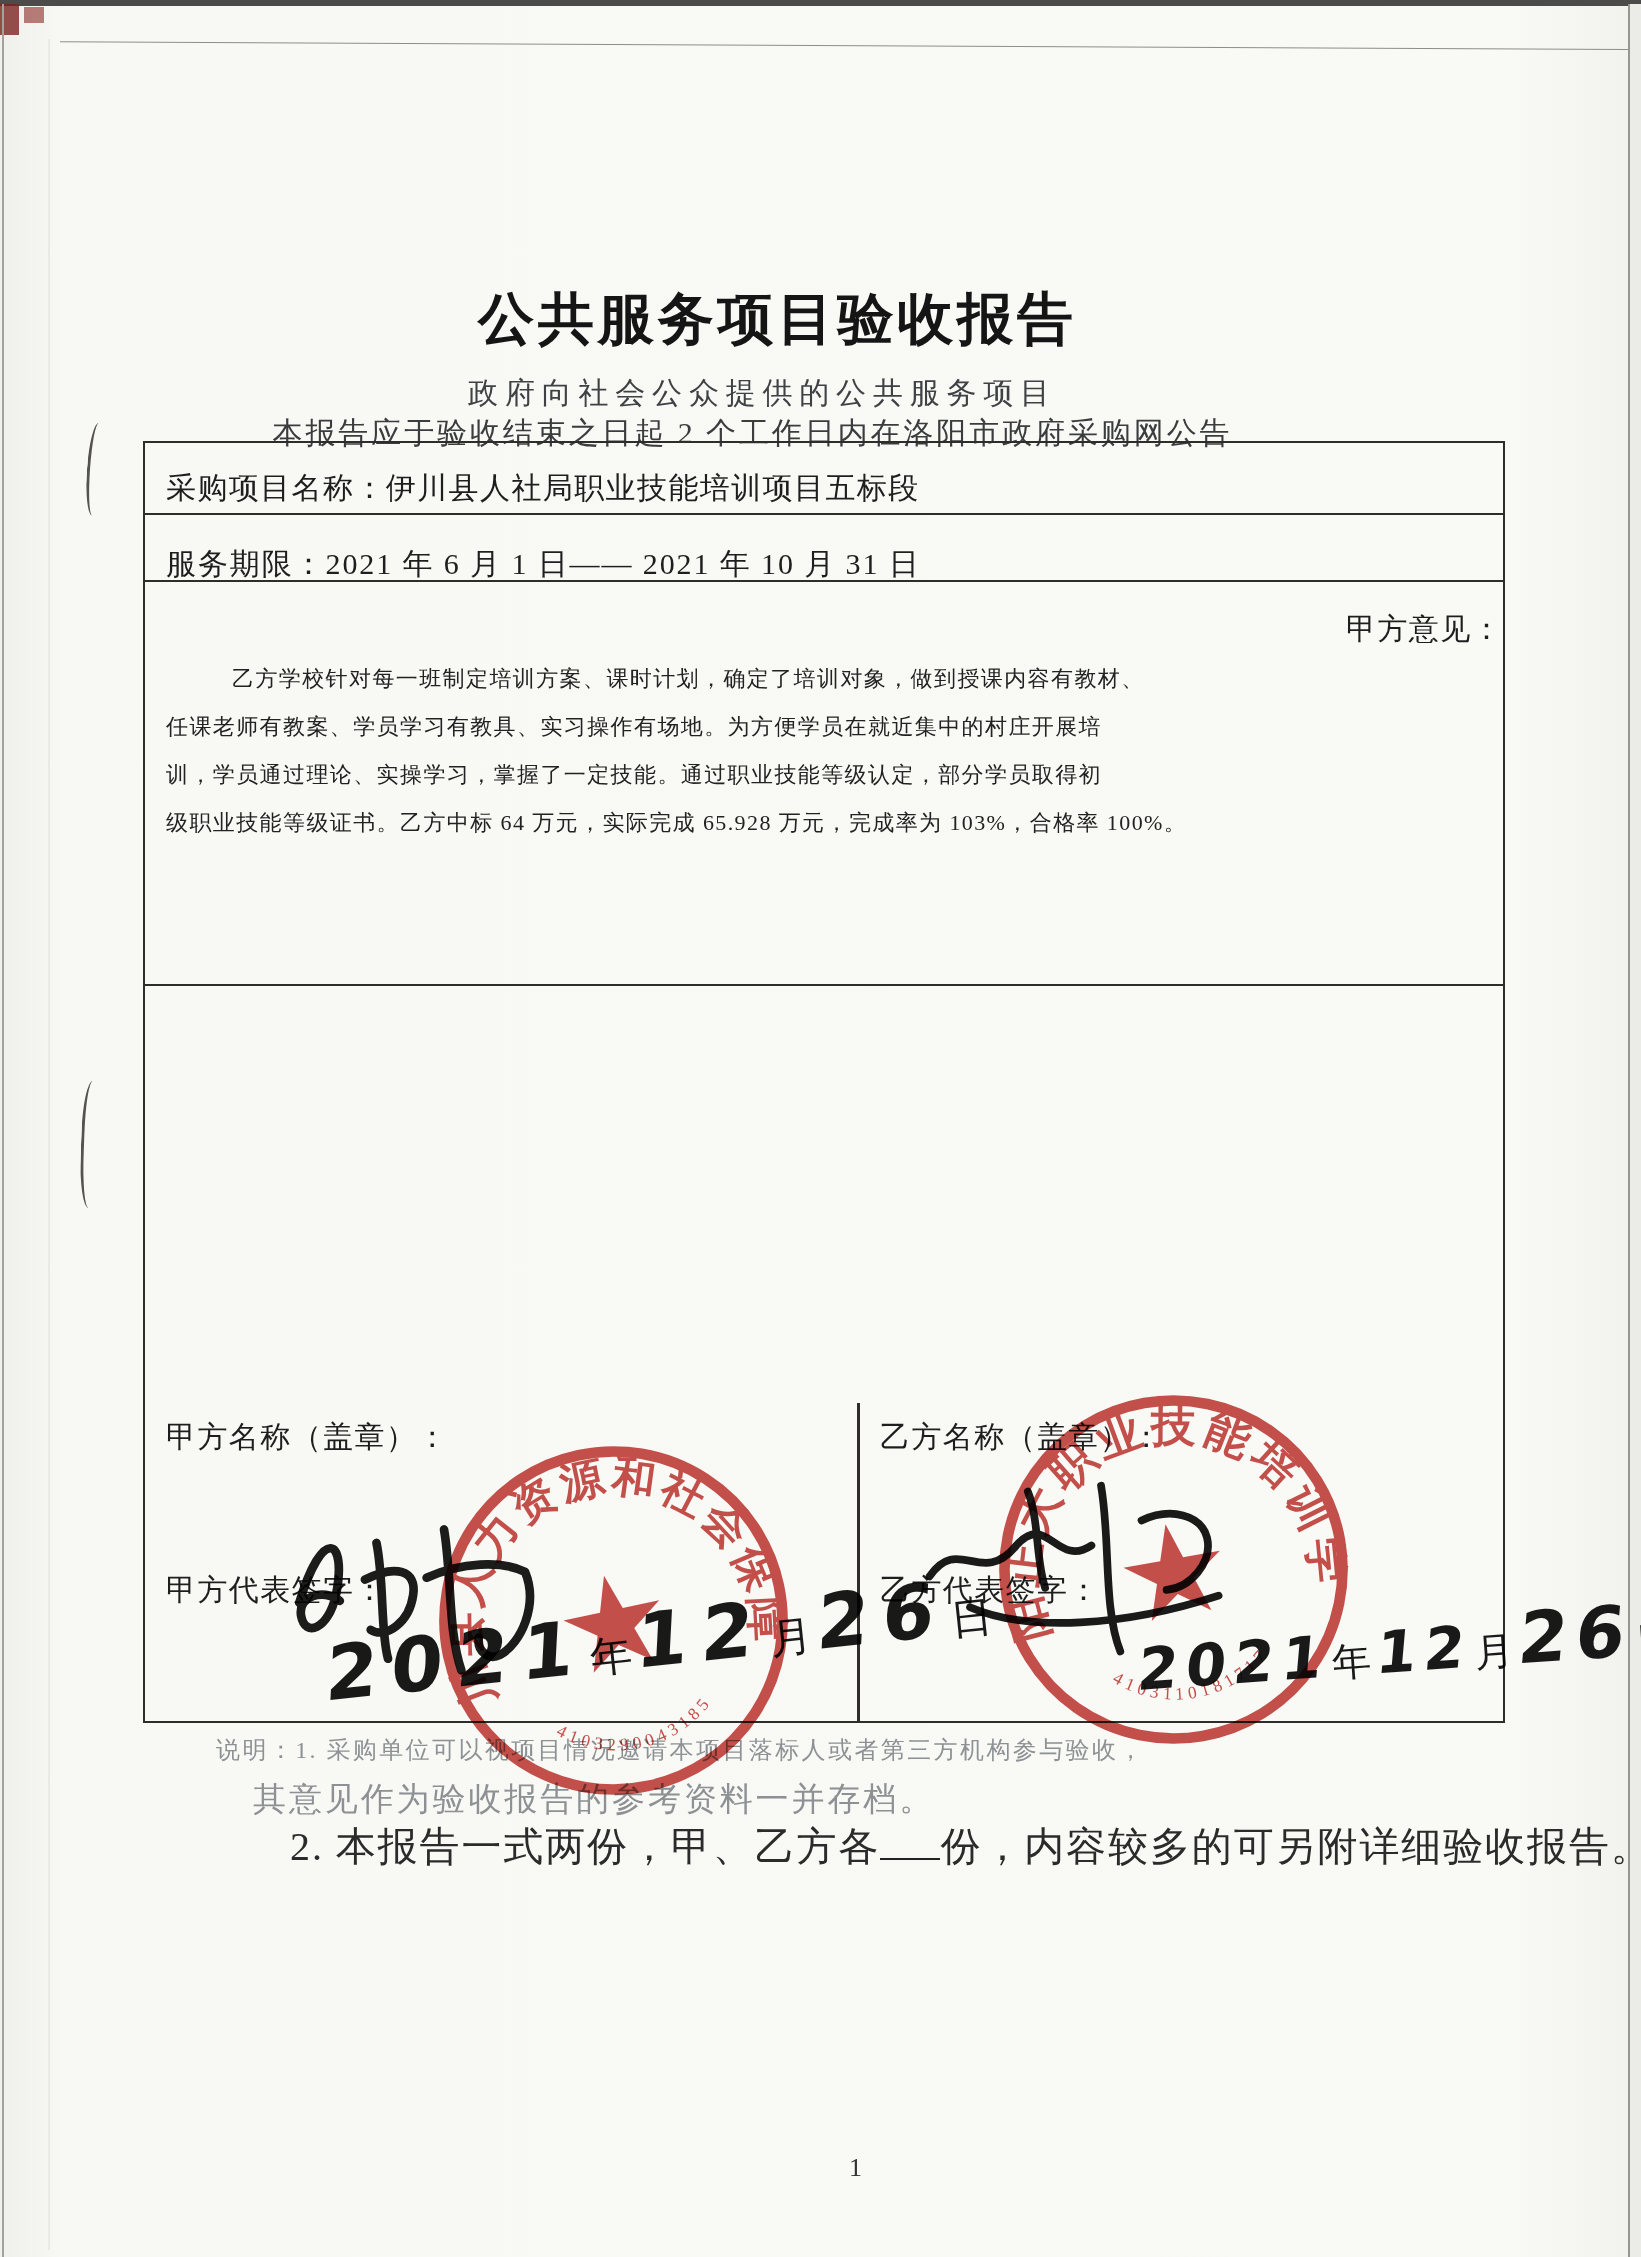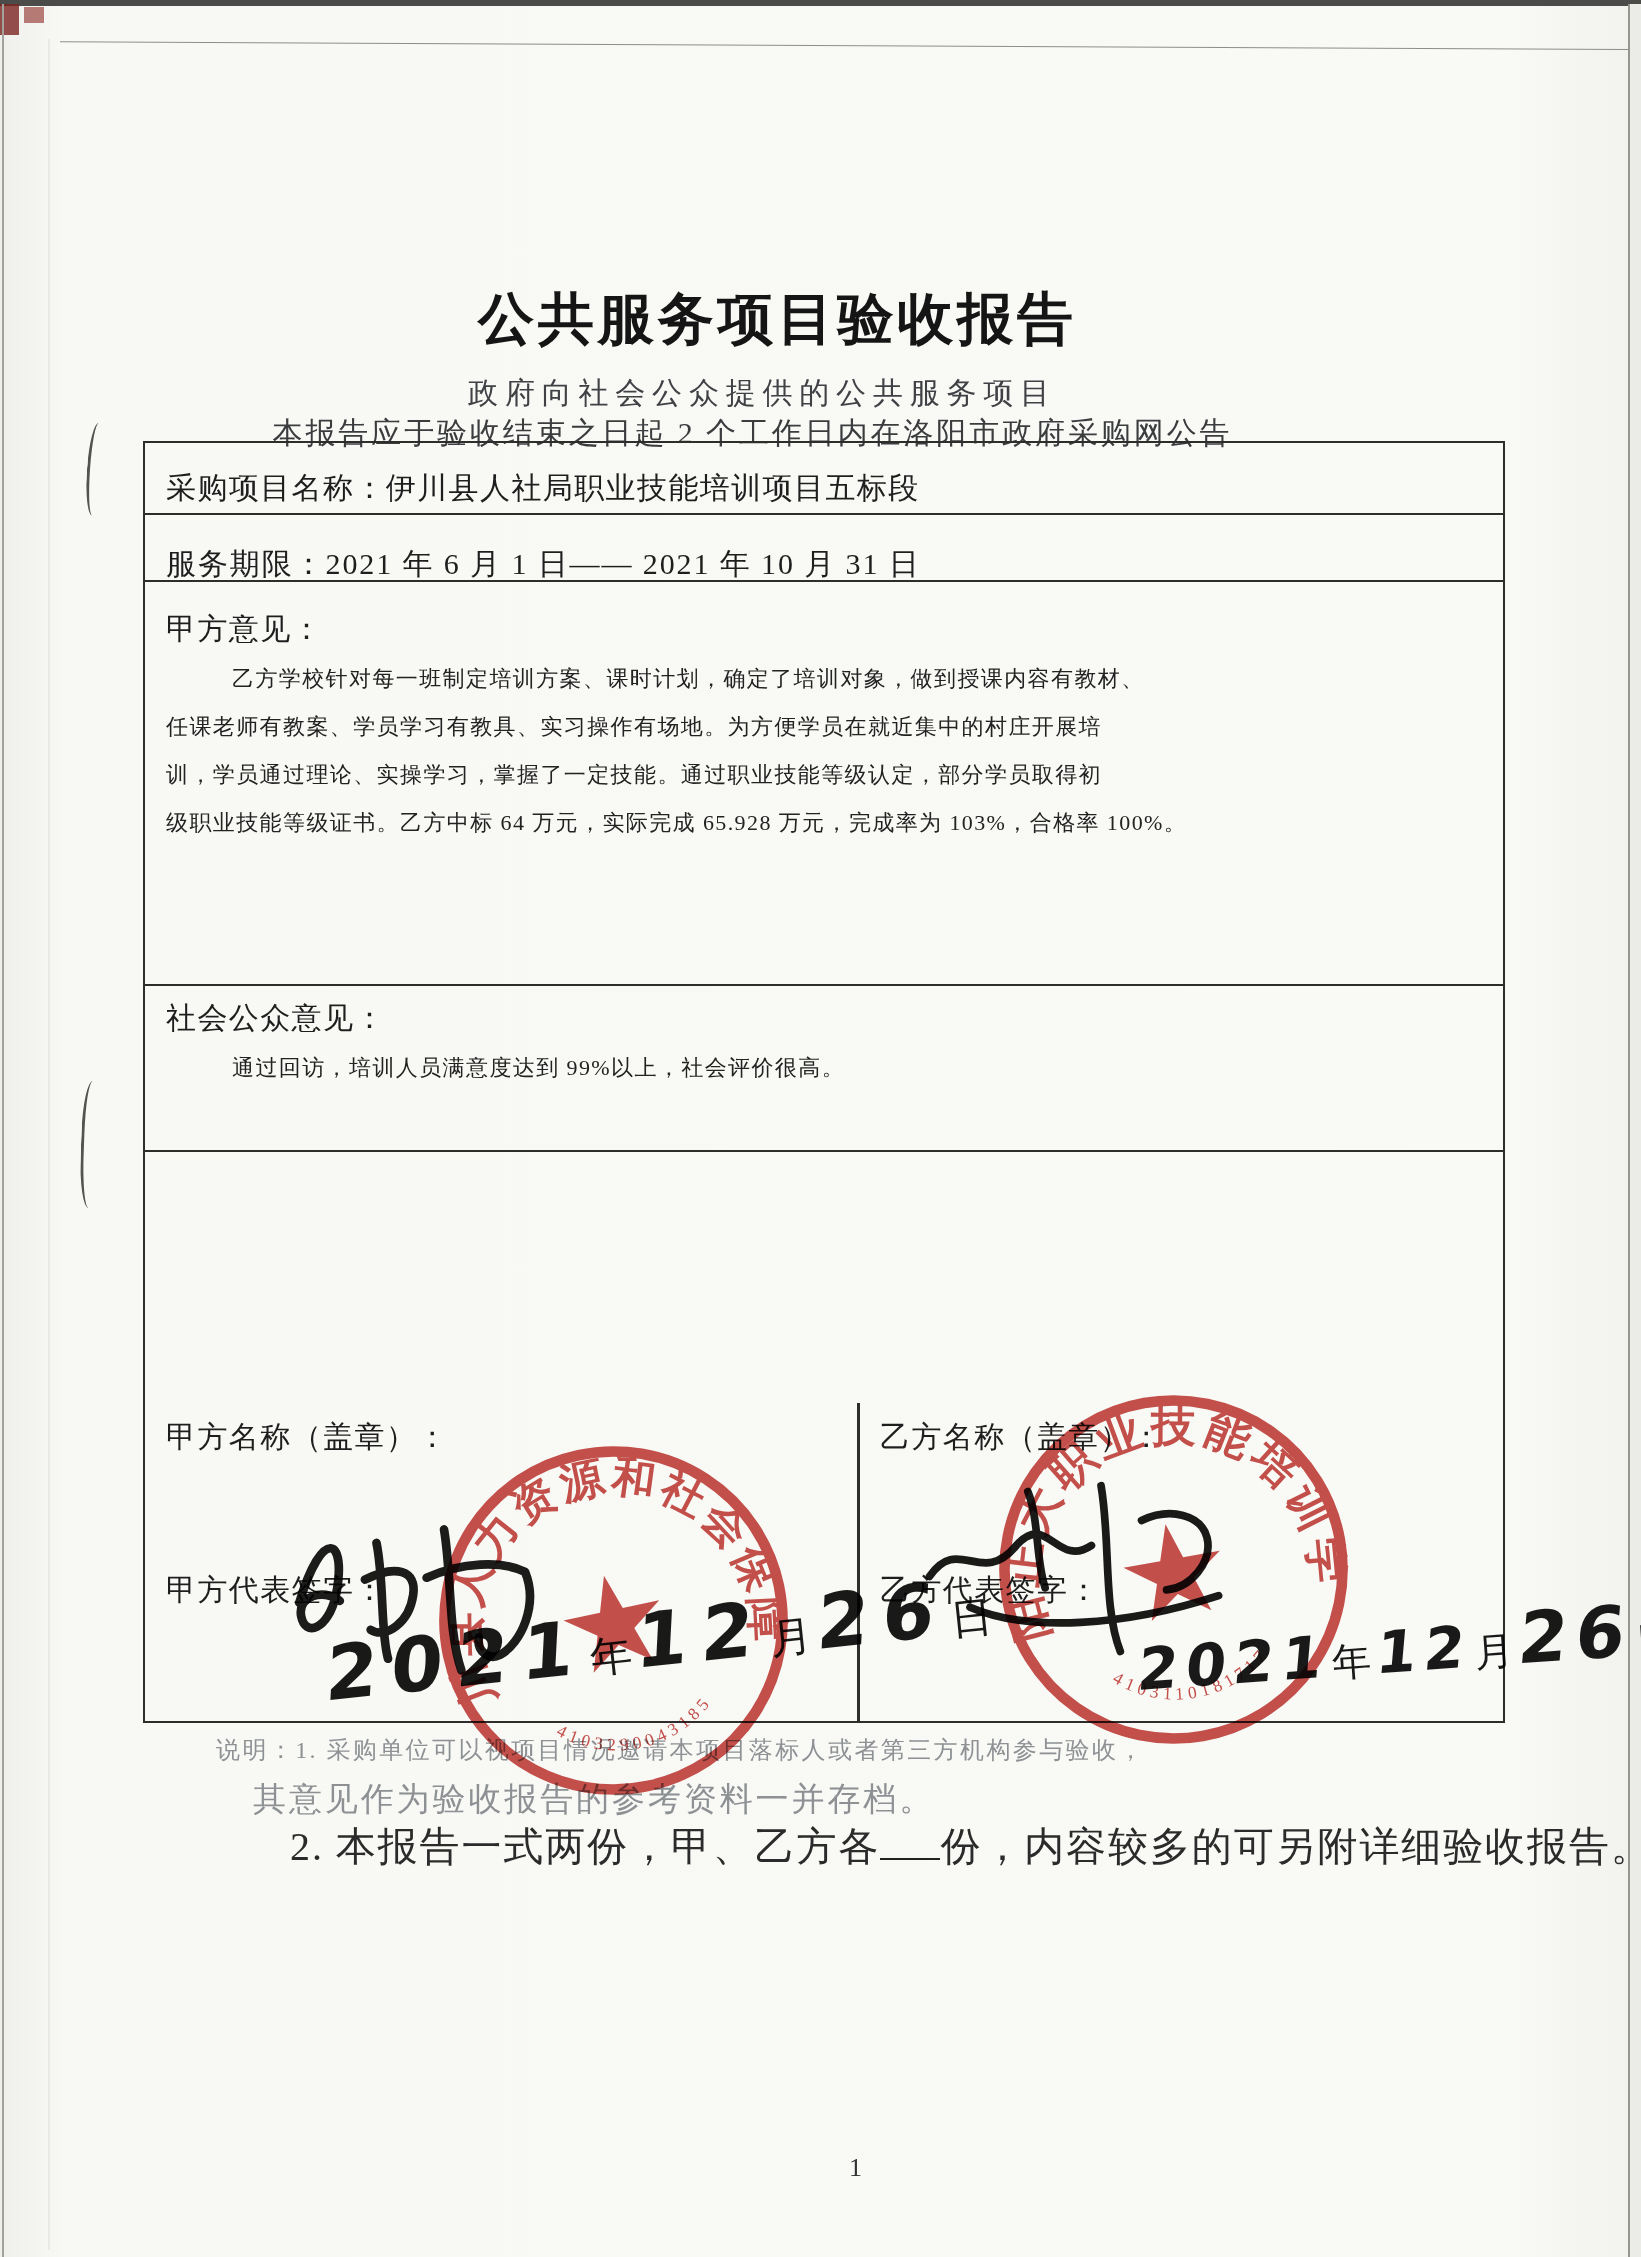--- a/index.html
+++ b/index.html
@@ -34,21 +34,21 @@
   .trow{position:absolute;left:0;width:1358px;box-sizing:border-box;border-bottom:2.9px solid #2e2d2b;}
   .r1{top:0;height:72px;}
   .r2{top:74px;height:65px;}
   .r3{top:154px;height:389px;}
   .r4{top:543px;height:166px;}
   .r5{top:709px;height:251px;}
   .r6{top:960px;height:319px;border-bottom:none;}
   .cell-line{font-size:30px;letter-spacing:1.4px;white-space:nowrap;}
   .r1 .cell-line{padding:25px 0 0 21px;}
   .r2 .cell-line{padding:27px 0 0 21px;letter-spacing:1.9px;}
-  .label-line{padding:11.6px 0 0 21px;font-size:30px;letter-spacing:1.4px;}
+  .label-line{padding:11.6px 0 0 21px;font-size:30px;letter-spacing:1.4px;text-align:right;}
   .para{padding:5.8px 17.4px 0 21px;font-size:22px;letter-spacing:1.4px;line-height:48px;color:#222;}
   .para .pline{white-space:nowrap;}
   .para .indent{padding-left:66px;}
   .vsplit{position:absolute;left:712px;top:0;width:2.9px;height:319px;background:#2e2d2b;}
   .cell-a,.cell-b{position:absolute;top:0;height:319px;}
   .cell-a{left:0;width:712px;}
   .cell-b{left:714px;width:644px;}
   .name-label{padding:13.5px 0 0 21px;font-size:30px;letter-spacing:1.4px;white-space:nowrap;}
   .sign-label{padding:112px 0 0 21px;font-size:30px;letter-spacing:1.4px;white-space:nowrap;}
 
@@ -112,26 +112,20 @@
   <div class="trow r3">
     <div class="label-line">甲方意见：</div>
     <div class="para">
       <div class="pline indent">乙方学校针对每一班制定培训方案、课时计划，确定了培训对象，做到授课内容有教材、</div>
       <div class="pline">任课老师有教案、学员学习有教具、实习操作有场地。为方便学员在就近集中的村庄开展培</div>
       <div class="pline">训，学员通过理论、实操学习，掌握了一定技能。通过职业技能等级认定，部分学员取得初</div>
       <div class="pline">级职业技能等级证书。乙方中标 64 万元，实际完成 65.928 万元，完成率为 103%，合格率 100%。</div>
     </div>
   </div>
 
-  <div class="trow r4">
-    <div class="label-line">社会公众意见：</div>
-    <div class="para">
-        <div class="pline indent">通过回访，培训人员满意度达到 99%以上，社会评价很高。</div>
-      </div>
-  </div>
 
 
   <div class="trow r6">
     <div class="vsplit"></div>
     <div class="cell-a">
       <div class="name-label">甲方名称（盖章）：</div>
       <div class="sign-label">甲方代表签字：</div>
     </div>
     <div class="cell-b">
       <div class="name-label">乙方名称（盖章）：</div>

